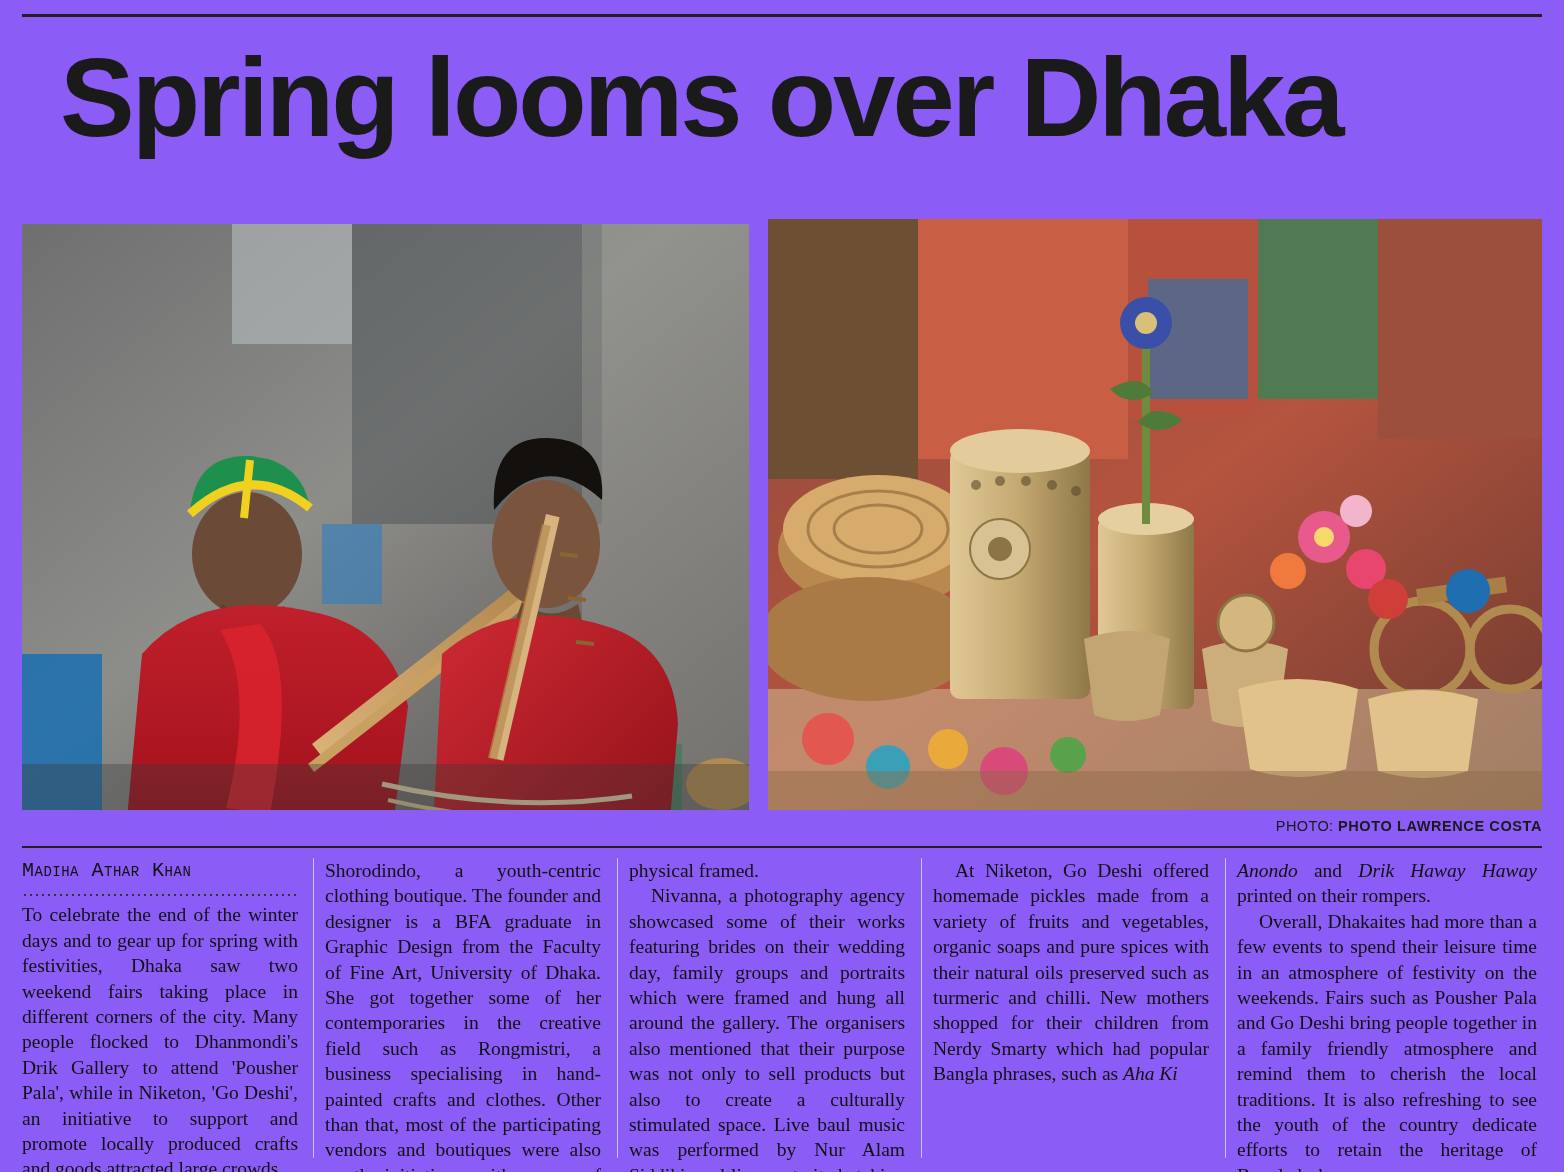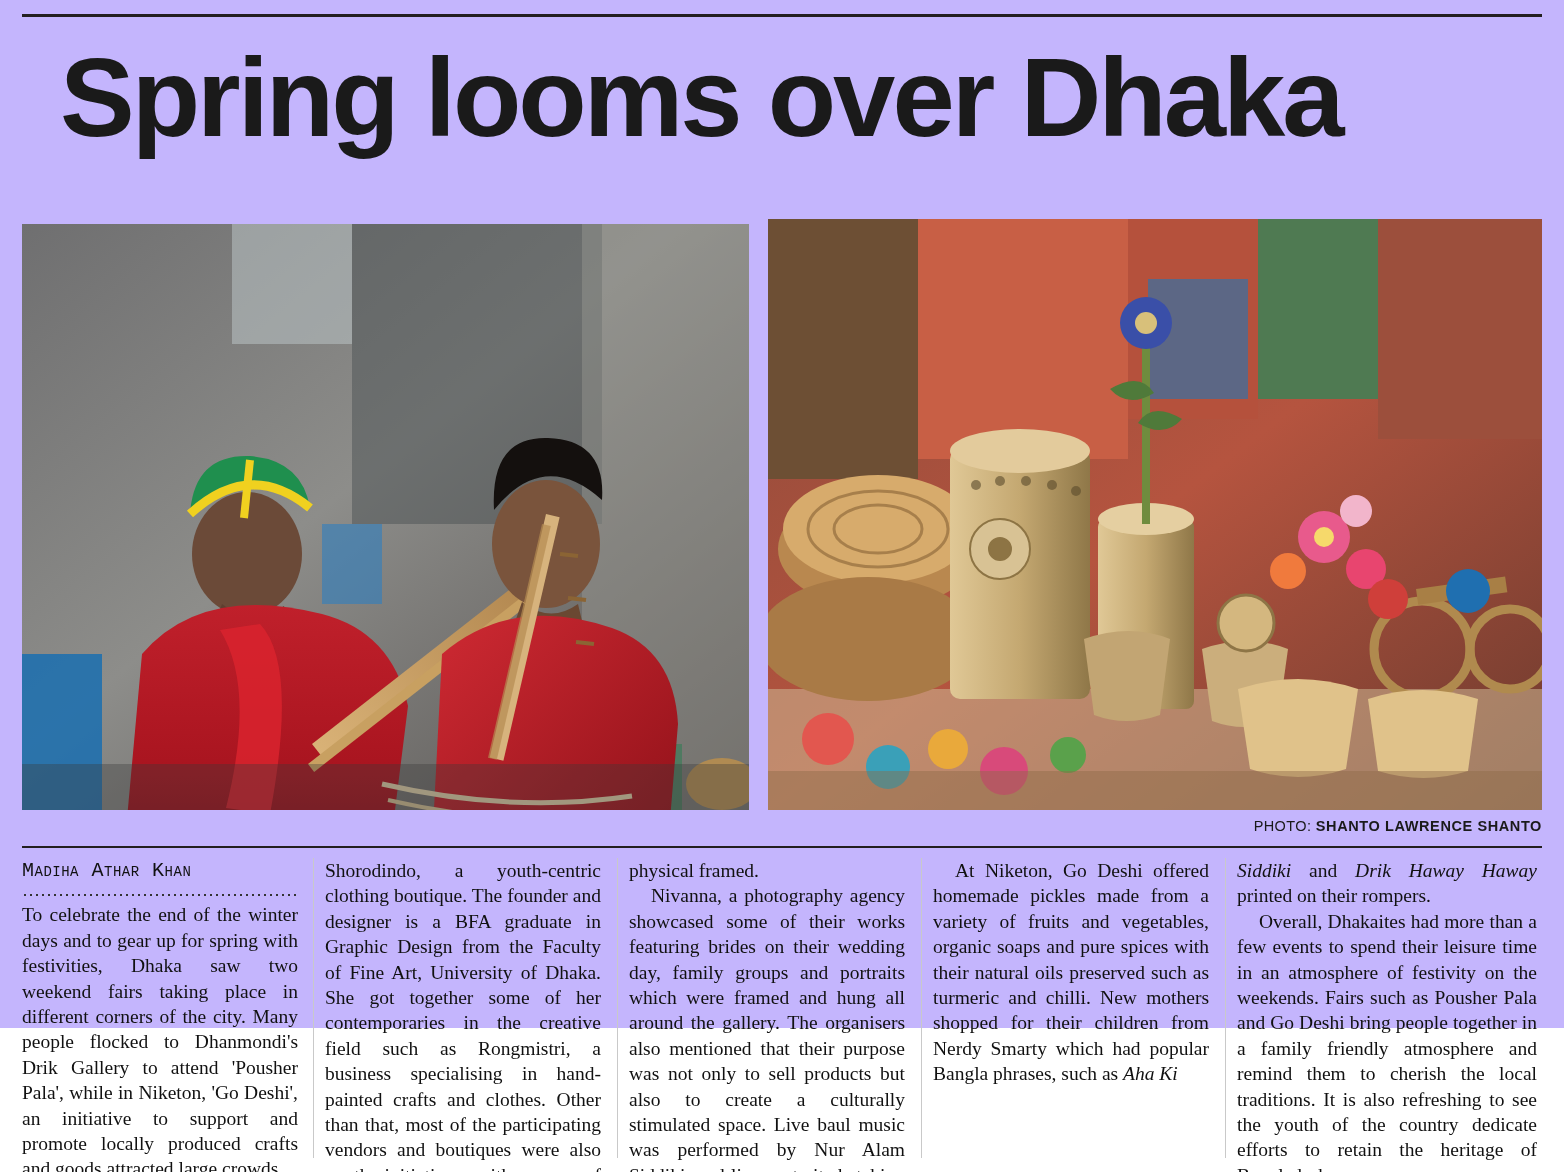--- a/index.html
+++ b/index.html
@@ -12,22 +12,22 @@
     height: 1172px;
     font-family: "Liberation Serif", serif;
     color: #111;
     position: relative;
     overflow: hidden;
   }
   .page {
     position: absolute;
     left: 0; top: 0;
     width: 1564px;
-    height: 1028px;
-    background: #c4b5fd;
+    height: 1172px;
+    background: #8b5cf6;
   }
   
   .top-rule {
     position: absolute;
     left: 22px;
     top: 14px;
     width: 1520px;
     height: 3px;
     background: #231f20;
   }
@@ -296,21 +296,21 @@
         <circle cx="180" cy="530" r="20" fill="#e9a93b"></circle>
         <circle cx="236" cy="552" r="24" fill="#d84a7a"></circle>
         <circle cx="300" cy="536" r="18" fill="#5aa14b"></circle>
       </g>
       <rect x="0" y="552" width="774" height="39" fill="#8f6a48" opacity="0.45"></rect>
     </svg>
   </div>
 
   <div class="credit">
     <span class="lbl">PHOTO:</span>
-    <span class="nm">SHANTO LAWRENCE SHANTO</span>
+    <span class="nm">PHOTO LAWRENCE COSTA</span>
   </div>
 
   <div class="body-rule"></div>
 
   <div class="vrule" style="left:313px;"></div>
   <div class="vrule" style="left:617px;"></div>
   <div class="vrule" style="left:921px;"></div>
   <div class="vrule" style="left:1225px;"></div>
 
   <div class="cols">
@@ -329,18 +329,18 @@
     <div class="col col3">
       <p>physical framed.</p>
       <p class="indent">Nivanna, a photography agency showcased some of their works featuring brides on their wedding day, family groups and portraits which were framed and hung all around the gallery. The organisers also mentioned that their purpose was not only to sell products but also to create a culturally stimulated space. Live baul music was performed by Nur Alam Siddiki, and live portrait sketching and caricature</p>
     </div>
 
     <div class="col col4">
       <p class="indent">At Niketon, Go Deshi offered homemade pickles made from a variety of fruits and vegetables, organic soaps and pure spices with their natural oils preserved such as turmeric and chilli. New mothers shopped  for their children from Nerdy Smarty which had popular Bangla phrases, such as <em>Aha Ki</em></p>
     </div>
 
     <div class="col col5">
-      <p><em>Siddiki</em> and <em>Drik Haway Haway</em> printed on their rompers.</p>
+      <p><em>Anondo</em> and <em>Drik Haway Haway</em> printed on their rompers.</p>
       <p class="indent">Overall, Dhakaites had more than a few events to spend their leisure time in an atmosphere of festivity on the weekends. Fairs such as Pousher Pala and Go Deshi bring people together in a family friendly atmosphere and remind them to cherish the local traditions. It is also refreshing to see the youth of the country dedicate efforts to retain the heritage of Bangladesh.</p>
     </div>
 
   </div>
 </div>
 
 </body></html>

